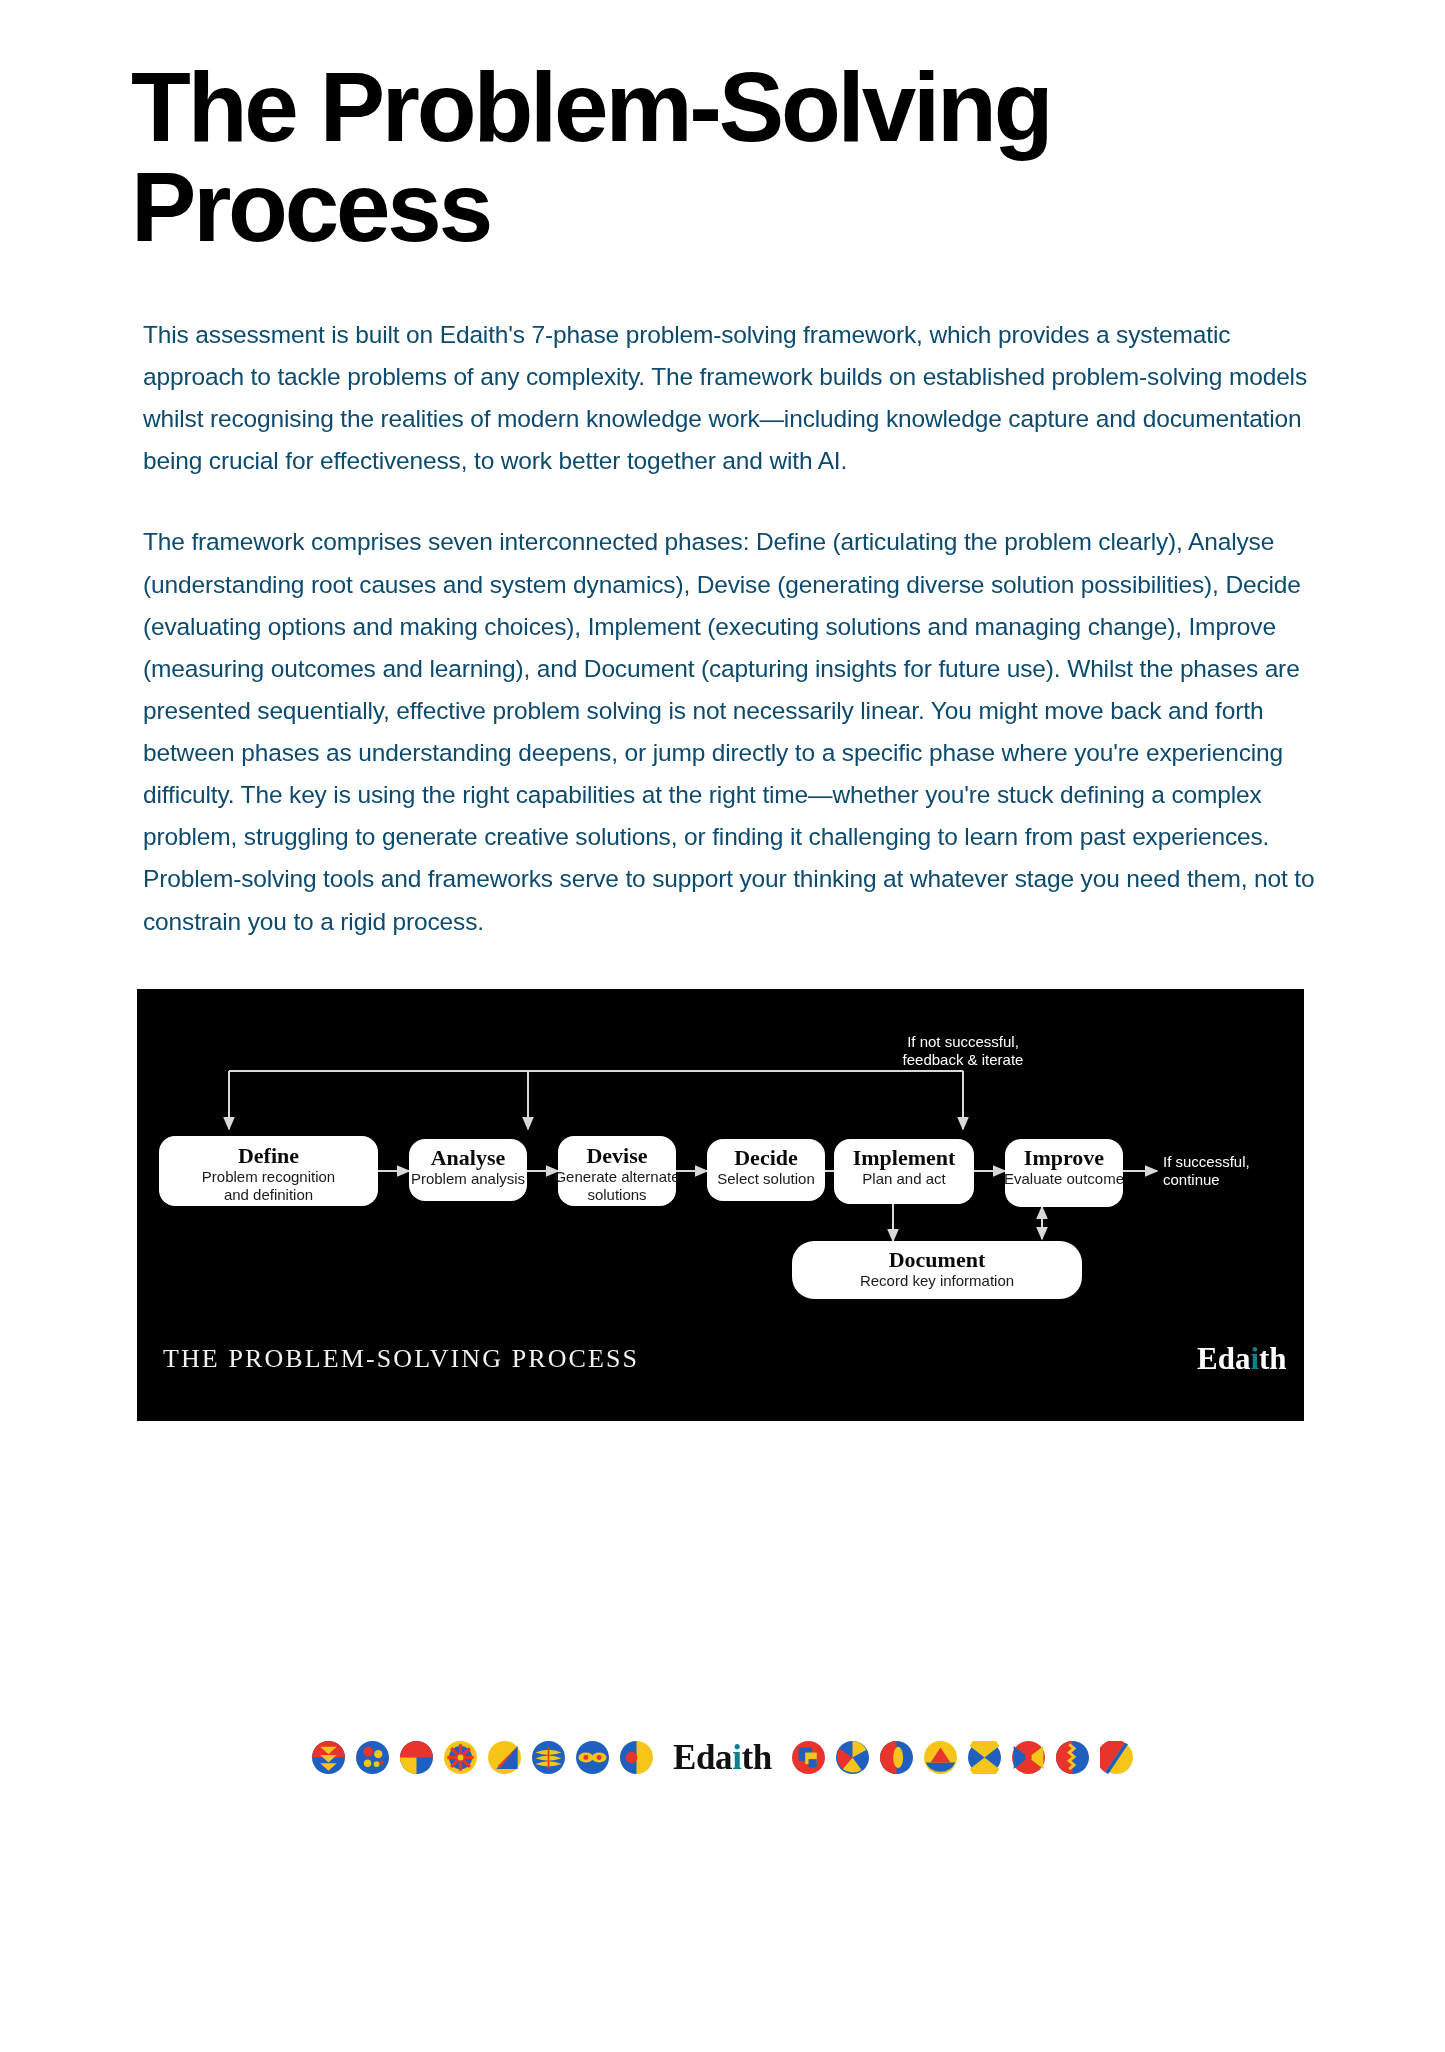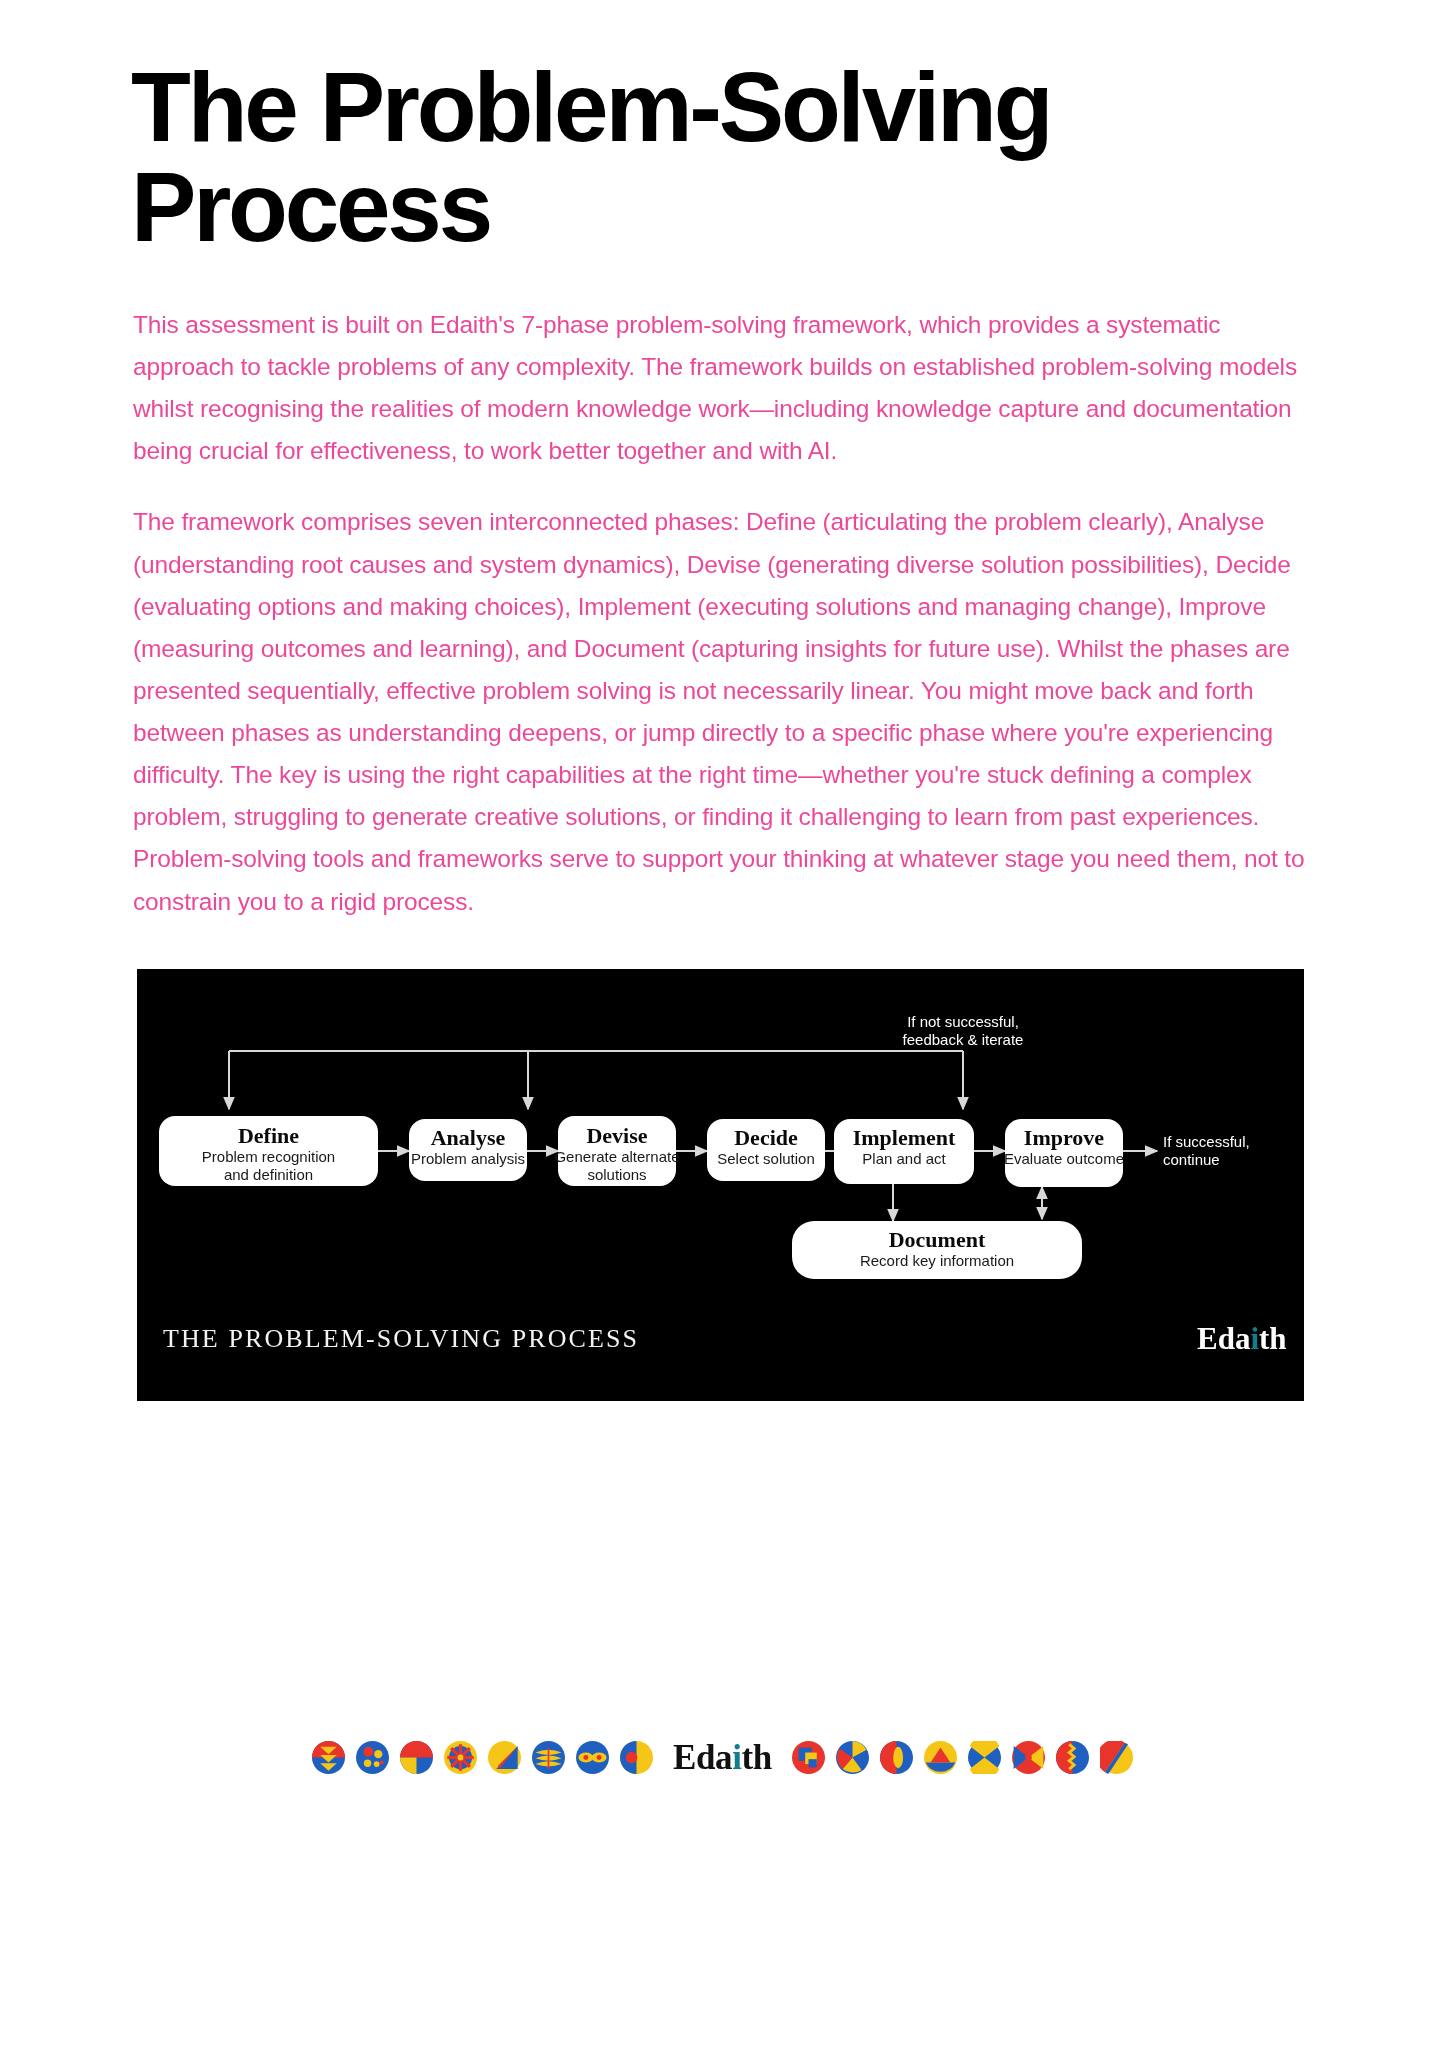--- a/index.html
+++ b/index.html
@@ -36,26 +36,26 @@
     line-height: 1.02;
     letter-spacing: -3.2px;
     color: #000000;
     margin: 0;
     padding-top: 58px;
     width: 1140px;
   }
 
   
   .body-copy {
-    margin: 2px;
+    margin: 12px;
     padding-top: 44px;
     font-size: 24.5px;
     line-height: 1.72;
     letter-spacing: -0.15px;
-    color: #ec4899;
+    color: #0c4a6e;
     width: 1190px;
   }
   .body-copy + .body-copy {
     padding-top: 27px;
   }
 
   
   .diagram-panel {
     position: relative;
     margin-top: 46px;

